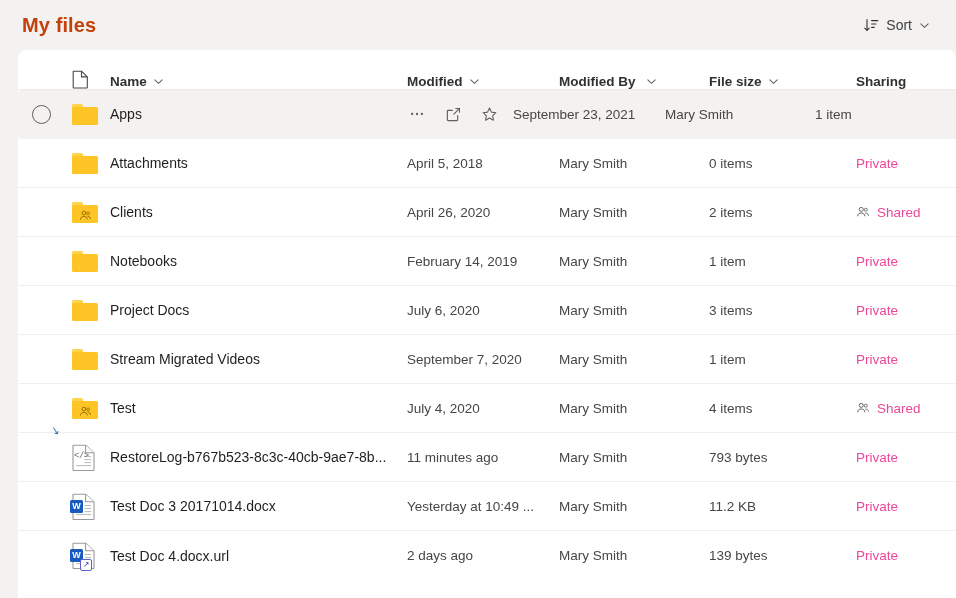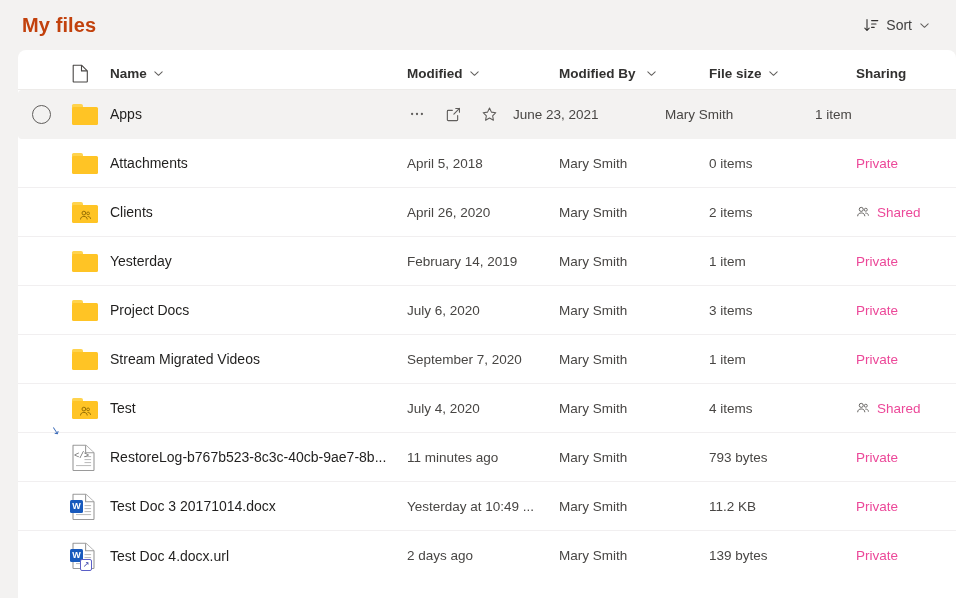--- a/index.html
+++ b/index.html
@@ -55,21 +55,21 @@
     top: 50px;
     width: 938px;
     height: 548px;
     background: #ffffff;
     border-radius: 8px 8px 0 0;
     overflow: hidden;
   }
 
   .col-head-row {
     display: flex;
-    align-items: center;
+    align-items: flex-end;
     height: 40px;
     padding-top: 8px;
     border-bottom: 1px solid #edebe9;
   }
 
   .col-head {
     font-size: 13.5px;
     font-weight: 600;
     color: #323130;
     display: flex;
@@ -343,21 +343,21 @@
               <path d="M15.3 2.6 9.4 8.5" stroke="#605e5c" stroke-width="1.2" stroke-linecap="round"></path>
               <path d="M13.4 10.2v4.4a.9.9 0 0 1-.9.9H3.4a.9.9 0 0 1-.9-.9V5.5a.9.9 0 0 1 .9-.9h4.4" stroke="#605e5c" stroke-width="1.2" stroke-linecap="round" stroke-linejoin="round"></path>
             </svg>
           </span>
           <span class="act">
             <svg width="17" height="17" viewBox="0 0 18 18" fill="none">
               <path d="M9 2.2l2.05 4.3 4.65.6-3.4 3.25.87 4.68L9 12.72 4.83 15.03l.87-4.68L2.3 7.1l4.65-.6L9 2.2z" stroke="#605e5c" stroke-width="1.15" stroke-linejoin="round"></path>
             </svg>
           </span>
         </div>
-        <div class="c-mod cell-text">June 23, 2021</div>
+        <div class="c-mod cell-text">September 23, 2021</div>
         <div class="c-modby cell-text">Mary Smith</div>
         <div class="c-size cell-text">1 item</div>
       </div>
       <div class="row">
         <div class="c-check"></div>
         <div class="c-icon">
           <span class="folder">
             <span class="tab"></span>
             <span class="body"></span>
           </span>
@@ -406,21 +406,21 @@
       </div>
       <div class="row">
         <div class="c-check"></div>
         <div class="c-icon">
           <span class="folder">
             <span class="tab"></span>
             <span class="body"></span>
           </span>
         </div>
         <div class="c-name">
-          <span class="name-text">Yesterday</span>
+          <span class="name-text">Notebooks</span>
         </div>
         <div class="c-mod cell-text">February 14, 2019</div>
         <div class="c-modby cell-text">Mary Smith</div>
         <div class="c-size cell-text">1 item</div>
         <div class="c-share share-cell">
           <span>Private</span>
         </div>
       </div>
       <div class="row">
         <div class="c-check"></div>

